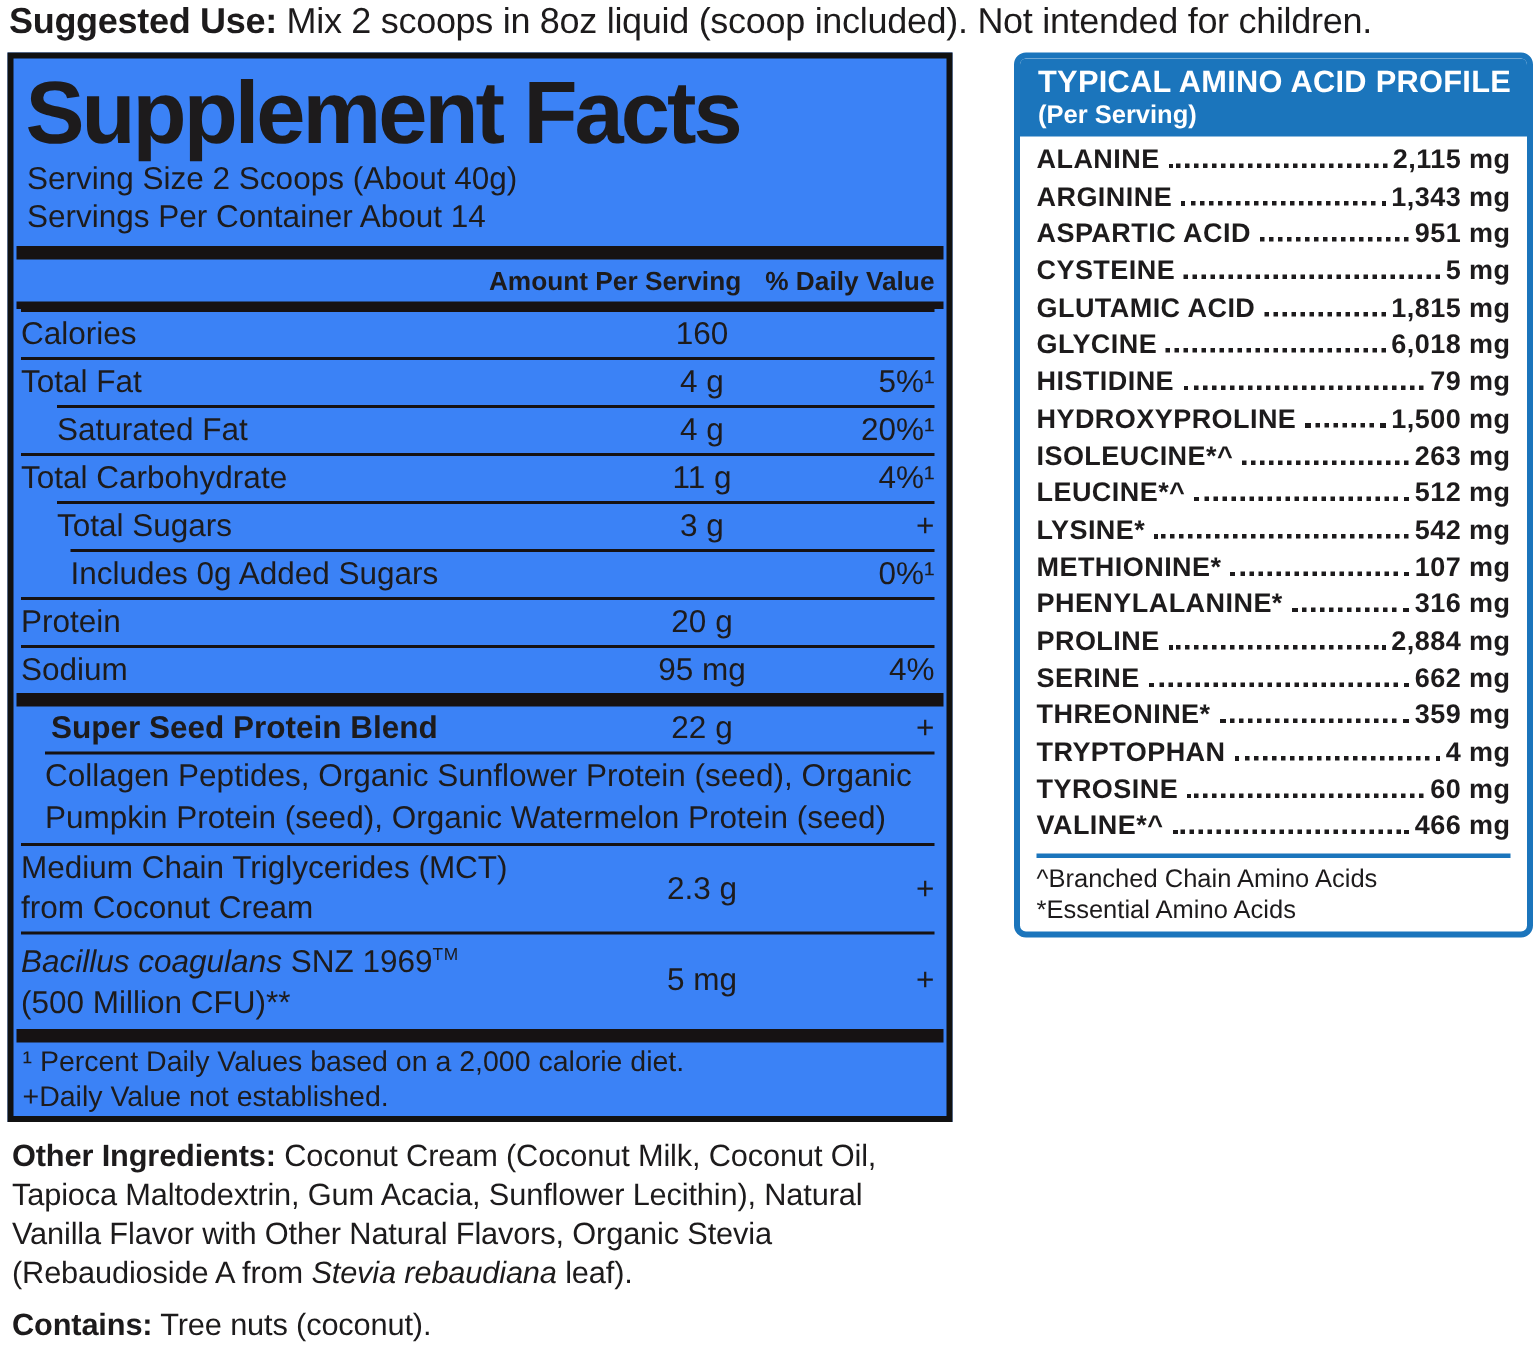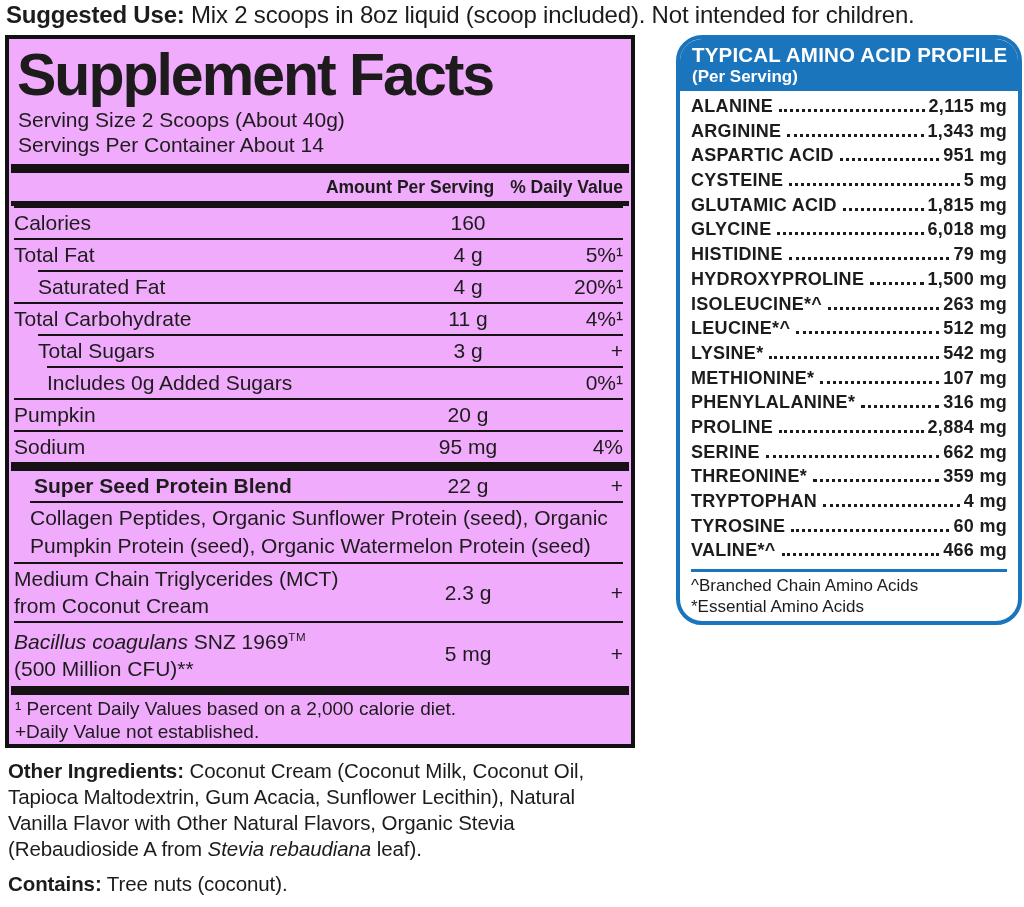--- a/index.html
+++ b/index.html
@@ -15,21 +15,21 @@
   
   .top-note {
     position:absolute; left:6px; top:1px; width:1014px;
     font-size:24px; line-height:27px; letter-spacing:-0.2px;
   }
   .top-note b { font-weight:700; }
 
   
   .facts-panel {
     position:absolute; left:5px; top:35px; width:630px; height:713px;
-    border:4px solid #111; background:#f0abfc;
+    border:4px solid #111; background:#3b82f6;
     padding:0 8px 0 5px;
   }
   .sf-title {
     font-size:59px; font-weight:800; letter-spacing:-2px;
     line-height:62px; padding:5px 0 1px 3px; color:#1d1b1c;
     white-space:nowrap;
   }
   .sf-serving { font-size:21px; line-height:25px; padding-left:4px; }
 
   .bar { background:#161213; margin:0 -6px 0 -3px; }
@@ -61,21 +61,21 @@
     font-size:21px; line-height:28px; padding:1px 6px 2px 0;
   }
   .two-line .lbl i { font-style:italic; }
   .two-line sup { font-size:0.55em; vertical-align:super; letter-spacing:0.5px; }
 
   .sf-footnotes { font-size:19px; line-height:22.5px; padding:3px 0 0 1px; }
 
   
   .amino-panel {
     position:absolute; left:676px; top:35px; width:346px; height:590px;
-    border:4px solid #1b75bc; border-radius:26px; background:#fff;
+    border:4px solid #1b75bc; border-radius:8px; background:#fff;
     overflow:hidden; display:flex; flex-direction:column;
   }
   .amino-hdr { background:#1b75bc; color:#fff; padding:4px 12px 5px; }
   .amino-hdr .t1 { font-size:20.5px; font-weight:700; line-height:24px; letter-spacing:0.2px; white-space:nowrap; }
   .amino-hdr .t2 { font-size:17px; font-weight:700; line-height:19px; }
   .amino-body { padding:5px 11px 4px; flex:1; }
   .arow { display:flex; align-items:baseline; height:24.7px; font-size:18px; font-weight:700; letter-spacing:0.3px; }
   .arow .aname { white-space:nowrap; }
   .arow .dots { flex:1; border-bottom:3px dotted #1d1b1c; margin:0 4px 5px 6px; }
   .arow .aval { white-space:nowrap; }
@@ -137,21 +137,21 @@
       <span class="lbl">Total Sugars</span>
       <span class="amt">3 g</span>
       <span class="dv">+</span>
     </div>
     <div class="sf-row row-i2">
       <span class="lbl">Includes 0g Added Sugars</span>
       <span class="amt"></span>
       <span class="dv">0%¹</span>
     </div>
     <div class="sf-row">
-      <span class="lbl">Pumpkin</span>
+      <span class="lbl">Protein</span>
       <span class="amt">20 g</span>
       <span class="dv"></span>
     </div>
     <div class="sf-row">
       <span class="lbl">Sodium</span>
       <span class="amt">95 mg</span>
       <span class="dv">4%</span>
     </div>
 
     <div class="bar bar-thick" style="margin-top:0"></div>

